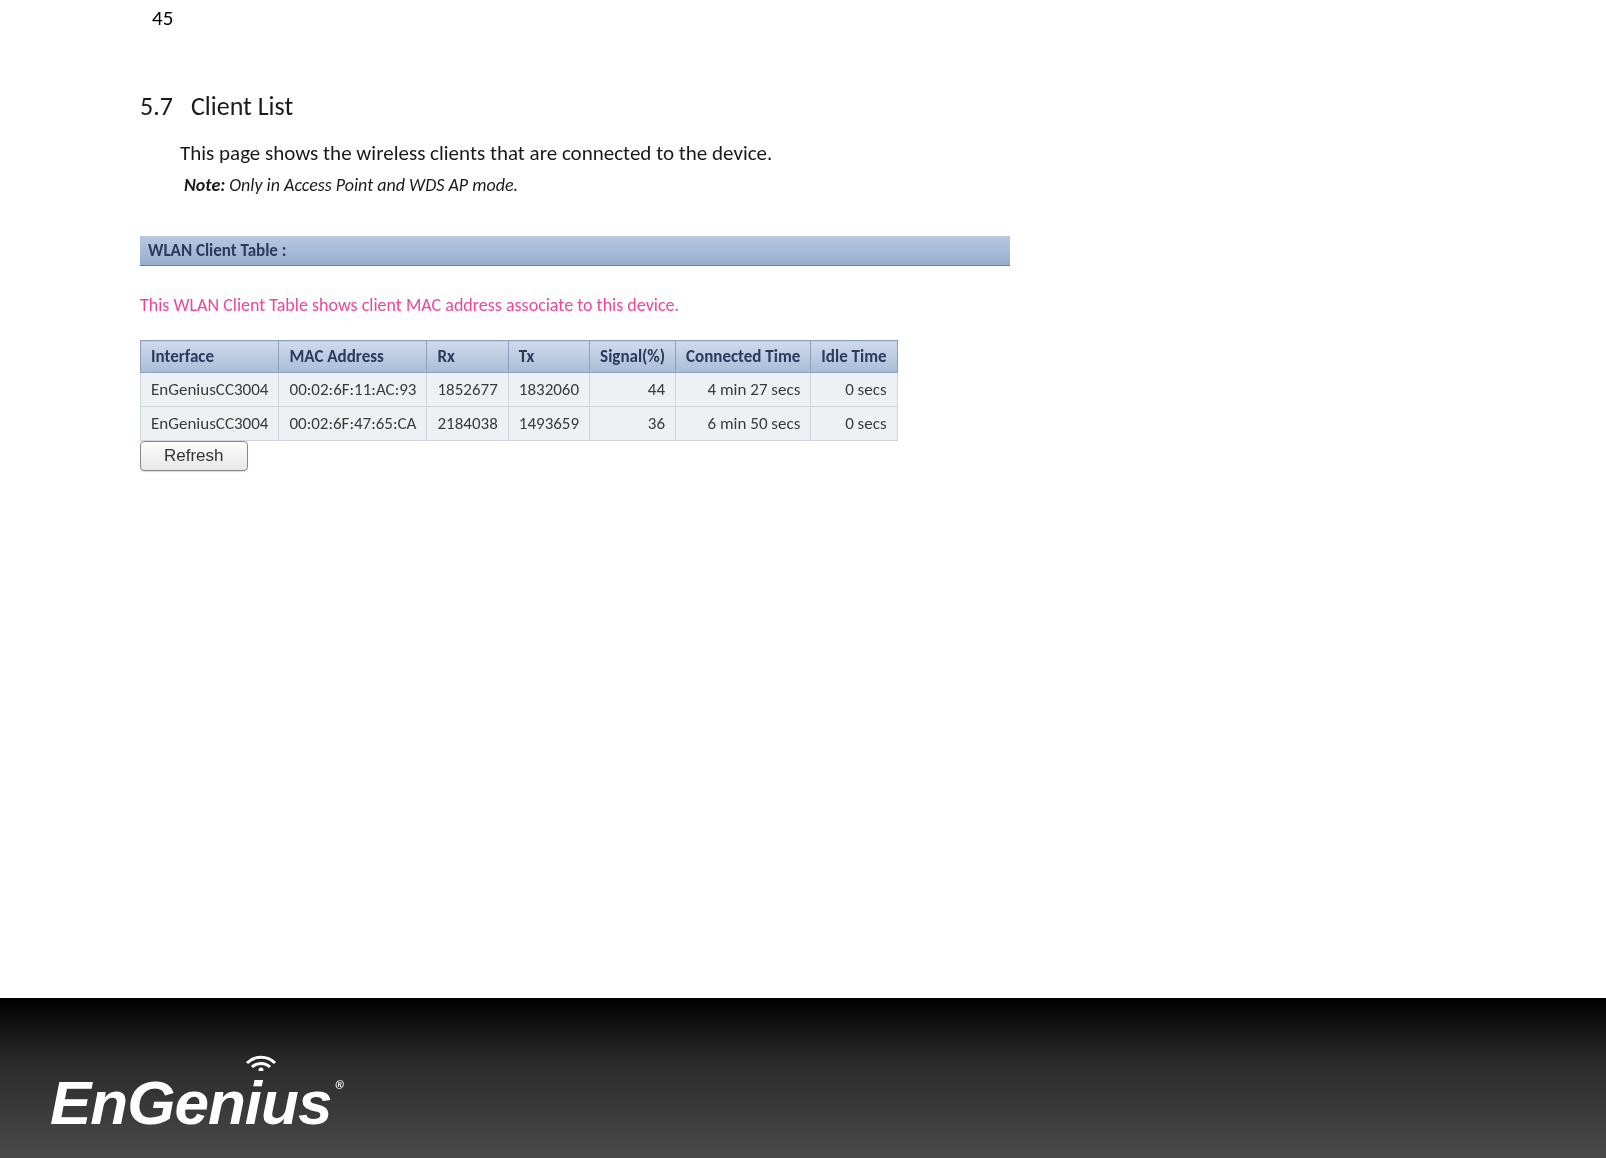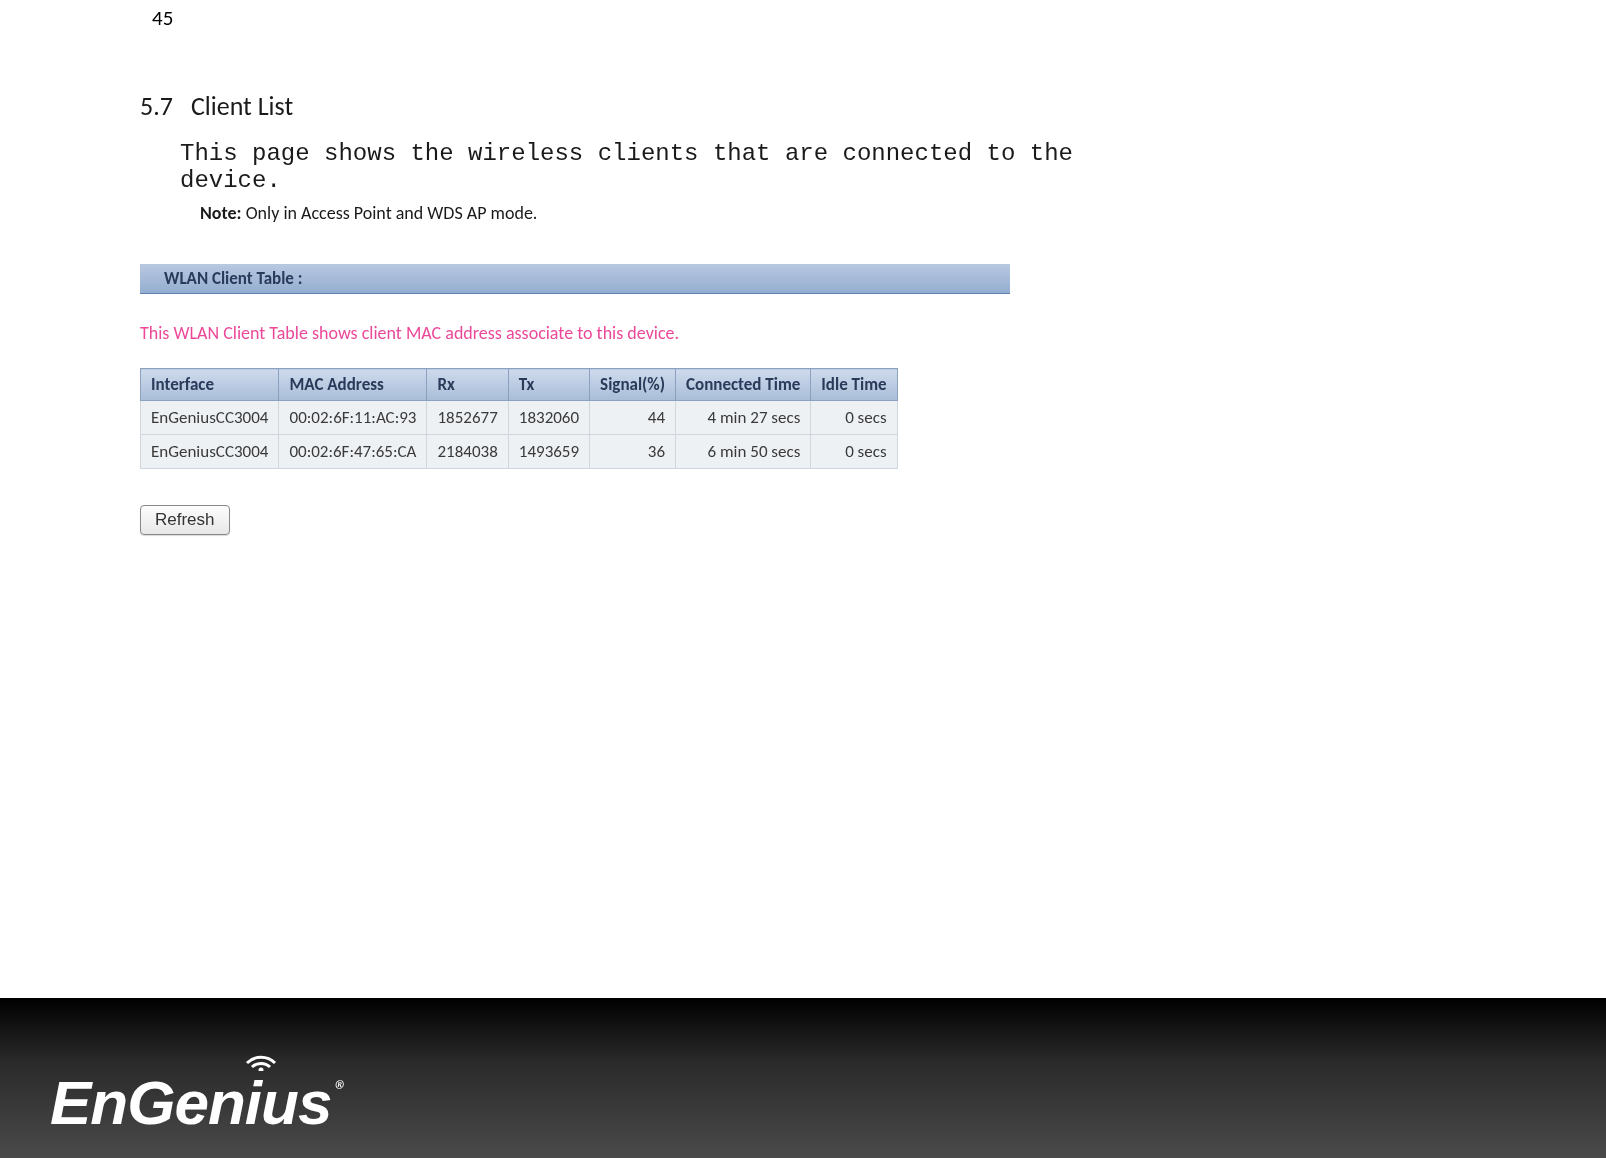--- a/index.html
+++ b/index.html
@@ -24,39 +24,39 @@
       width: 1000px;
     }
     .section-heading {
       font-size: 26px;
       font-weight: normal;
       color: #1a1a1a;
       margin-bottom: 18px;
     }
     .section-num { display: inline-block; margin-right: 18px; }
     .description {
-      font-size: 24px;
+      font-size: 21px;
       color: #1a1a1a;
       margin-left: 40px;
       margin-bottom: 8px;
-      font-family: Liberation Mono, monospace;
     }
     .note {
       font-size: 18px;
       color: #1a1a1a;
-      margin-left: 60px;
+      margin-left: 44px;
       margin-bottom: 40px;
+      font-style: italic;
     }
     .note b { font-weight: bold; }
     .panel-title {
       background: linear-gradient(to bottom, #b8c8e0 0%, #94aed0 100%);
       color: #2a3a5a;
       font-weight: bold;
       font-size: 17px;
-      padding: 4px 24px;
+      padding: 4px 8px;
       width: 870px;
       border-bottom: 1px solid #6080b0;
     }
     .panel-desc {
       font-size: 18px;
       color: #ec4899;
       margin: 28px 0 24px 0;
     }
     table.client-table {
       border-collapse: collapse;
@@ -72,25 +72,24 @@
     }
     table.client-table td {
       background: #eef1f4;
       color: #3a3a3a;
       padding: 6px 10px;
       border: 1px solid #cfd6de;
       text-align: right;
       white-space: nowrap;
     }
     .refresh-btn {
-      margin-top: 36px;
       background: linear-gradient(to bottom, #fdfdfd 0%, #e7e7e7 100%);
       border: 1px solid #888;
       border-radius: 4px;
-      padding: 4px 14px;
+      padding: 4px 23px;
       font-size: 17px;
       color: #333;
       cursor: pointer;
       box-shadow: 0 1px 1px rgba(0,0,0,0.15);
     }
     .footer {
       position: absolute;
       bottom: 0;
       left: 0;
       width: 1606px;

